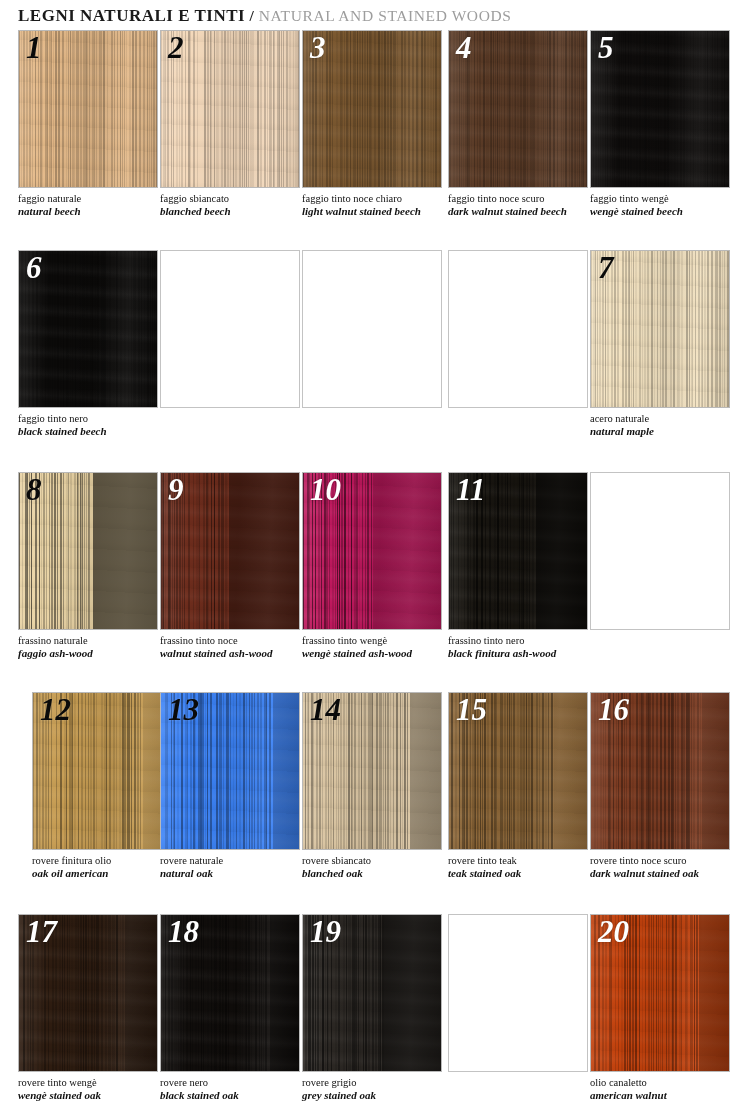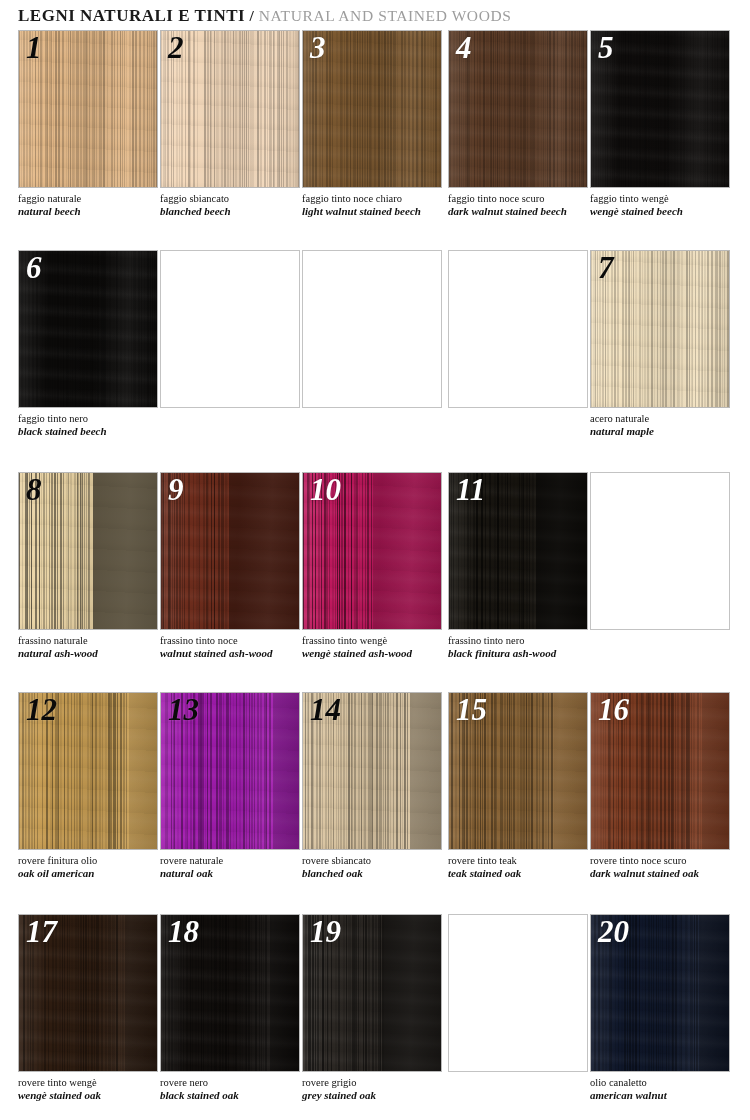--- a/index.html
+++ b/index.html
@@ -210,21 +210,21 @@
         </div>
       </div>
       <div class="row" style="top: 0px; height: 220px;">
         <div class="cell" style="left: 18px;">
           <div class="swatch" style="background: rgb(232, 210, 163);">
             <div class="grain" style="background-image: linear-gradient(90deg, transparent 0px, transparent 0.43px, rgba(0, 0, 0, 0.553) 0.43px, rgba(0, 0, 0, 0.553) 0.96px, transparent 0.96px, transparent 2.51px, rgba(0, 0, 0, 0.12) 2.51px, rgba(0, 0, 0, 0.12) 4.4px, transparent 4.4px, transparent 5.86px, rgba(0, 0, 0, 0.46) 5.86px, rgba(0, 0, 0, 0.46) 7.64px, transparent 7.64px, transparent 8.42px, rgba(0, 0, 0, 0.5) 8.42px, rgba(0, 0, 0, 0.5) 9.37px, transparent 9.37px, transparent 10.11px, rgba(0, 0, 0, 0.294) 10.11px, rgba(0, 0, 0, 0.294) 11.02px, transparent 11.02px, transparent 11.9px, rgba(0, 0, 0, 0.576) 11.9px, rgba(0, 0, 0, 0.576) 12.98px, transparent 12.98px, transparent 13.6px, rgba(0, 0, 0, 0.44) 13.6px, rgba(0, 0, 0, 0.44) 14.36px, transparent 14.36px, transparent 16.13px, rgba(0, 0, 0, 0.46) 16.13px, rgba(0, 0, 0, 0.46) 18.3px, transparent 18.3px, transparent 19.66px, rgba(0, 0, 0, 0.557) 19.66px, rgba(0, 0, 0, 0.557) 21.34px, transparent 21.34px, transparent 22.06px, rgba(0, 0, 0, 0.114) 22.06px, rgba(0, 0, 0, 0.114) 22.94px, transparent 22.94px, transparent 24.16px, rgba(0, 0, 0, 0.267) 24.16px, rgba(0, 0, 0, 0.267) 25.66px, transparent 25.66px, transparent 26.91px, rgba(0, 0, 0, 0.22) 26.91px, rgba(0, 0, 0, 0.22) 28.43px, transparent 28.43px, transparent 29.6px, rgba(0, 0, 0, 0.325) 29.6px, rgba(0, 0, 0, 0.325) 31.02px, transparent 31.02px, transparent 32.27px, rgba(0, 0, 0, 0.357) 32.27px, rgba(0, 0, 0, 0.357) 33.81px, transparent 33.81px, transparent 35.18px, rgba(0, 0, 0, 0.467) 35.18px, rgba(0, 0, 0, 0.467) 36.86px, transparent 36.86px, transparent 37.87px, rgba(0, 0, 0, 0.408) 37.87px, rgba(0, 0, 0, 0.408) 39.11px, transparent 39.11px, transparent 40.81px, rgba(0, 0, 0, 0.42) 40.81px, rgba(0, 0, 0, 0.42) 42.87px, transparent 42.87px, transparent 43.94px, rgba(0, 0, 0, 0.325) 43.94px, rgba(0, 0, 0, 0.325) 45.23px, transparent 45.23px, transparent 46.96px, rgba(0, 0, 0, 0.075) 46.96px, rgba(0, 0, 0, 0.075) 49.06px, transparent 49.06px, transparent 49.36px, rgba(0, 0, 0, 0.267) 49.36px, rgba(0, 0, 0, 0.267) 49.71px, transparent 49.71px, transparent 51.34px, rgba(0, 0, 0, 0.1) 51.34px, rgba(0, 0, 0, 0.1) 53.34px, transparent 53.34px, transparent 54.9px, rgba(0, 0, 0, 0.16) 54.9px, rgba(0, 0, 0, 0.16) 56.8px, transparent 56.8px, transparent 57.09px, rgba(0, 0, 0, 0.29) 57.09px, rgba(0, 0, 0, 0.29) 57.45px, transparent 57.45px, transparent 57.93px, rgba(0, 0, 0, 0.447) 57.93px, rgba(0, 0, 0, 0.447) 58.52px, transparent 58.52px, transparent 59.31px, rgba(0, 0, 0, 0.216) 59.31px, rgba(0, 0, 0, 0.216) 60.29px, transparent 60.29px, transparent 61.01px, rgba(0, 0, 0, 0.494) 61.01px, rgba(0, 0, 0, 0.494) 61.9px, transparent 61.9px, transparent 62.19px, rgba(0, 0, 0, 0.208) 62.19px, rgba(0, 0, 0, 0.208) 62.55px, transparent 62.55px, transparent 63.04px, rgba(0, 0, 0, 0.41) 63.04px, rgba(0, 0, 0, 0.41) 63.63px, transparent 63.63px, transparent 64.75px, rgba(0, 0, 0, 0.275) 64.75px, rgba(0, 0, 0, 0.275) 66.13px, transparent 66.13px, transparent 66.9px, rgba(0, 0, 0, 0.2) 66.9px, rgba(0, 0, 0, 0.2) 67.84px, transparent 67.84px, transparent 68.72px, rgba(0, 0, 0, 0.345) 68.72px, rgba(0, 0, 0, 0.345) 69.8px, transparent 69.8px, transparent 70.4px, rgba(0, 0, 0, 0.314) 70.4px, rgba(0, 0, 0, 0.314) 71.13px, transparent 71.13px, transparent 71.58px, rgba(0, 0, 0, 0.28) 71.58px, rgba(0, 0, 0, 0.28) 72.14px, transparent 72.14px, transparent 73.75px, rgba(0, 0, 0, 0.576) 73.75px, rgba(0, 0, 0, 0.576) 75.71px), linear-gradient(92deg, rgba(255, 255, 255, 0.1) 0%, rgba(0, 0, 0, 0) 22%, rgba(0, 0, 0, 0.08) 55%, rgba(255, 255, 255, 0.06) 78%, rgba(0, 0, 0, 0.1) 100%), repeating-linear-gradient(3deg, rgba(0, 0, 0, 0.04) 0px, rgba(0, 0, 0, 0) 7px, rgba(255, 255, 255, 0.035) 13px, rgba(0, 0, 0, 0) 21px), linear-gradient(0deg, rgba(0, 0, 0, 0), rgba(0, 0, 0, 0)); background-blend-mode: normal;"></div>
             <div class="num dark">8</div>
           </div>
           <div class="labels">
             <span class="lab-it">frassino naturale</span>
-            <span class="lab-en">natural ash-wood</span>
+            <span class="lab-en">faggio ash-wood</span>
           </div>
         </div>
         <div class="cell" style="left: 160px;">
           <div class="swatch" style="background: rgb(109, 44, 28);">
             <div class="grain" style="background-image: linear-gradient(90deg, transparent 0px, transparent 0.44px, rgba(0, 0, 0, 0.286) 0.44px, rgba(0, 0, 0, 0.286) 0.99px, transparent 0.99px, transparent 1.28px, rgba(0, 0, 0, 0.176) 1.28px, rgba(0, 0, 0, 0.176) 1.64px, transparent 1.64px, transparent 2.31px, rgba(0, 0, 0, 0.416) 2.31px, rgba(0, 0, 0, 0.416) 3.13px, transparent 3.13px, transparent 3.85px, rgba(0, 0, 0, 0.09) 3.85px, rgba(0, 0, 0, 0.09) 4.72px, transparent 4.72px, transparent 6.56px, rgba(0, 0, 0, 0.4) 6.56px, rgba(0, 0, 0, 0.4) 8.79px, transparent 8.79px, transparent 9.16px, rgba(0, 0, 0, 0.282) 9.16px, rgba(0, 0, 0, 0.282) 9.61px, transparent 9.61px, transparent 10px, rgba(0, 0, 0, 0.318) 10px, rgba(0, 0, 0, 0.318) 10.47px, transparent 10.47px, transparent 10.99px, rgba(0, 0, 0, 0.192) 10.99px, rgba(0, 0, 0, 0.192) 11.63px, transparent 11.63px, transparent 12.54px, rgba(0, 0, 0, 0.294) 12.54px, rgba(0, 0, 0, 0.294) 13.64px, transparent 13.64px, transparent 15.33px, rgba(0, 0, 0, 0.282) 15.33px, rgba(0, 0, 0, 0.282) 17.4px, transparent 17.4px, transparent 18.43px, rgba(0, 0, 0, 0.255) 18.43px, rgba(0, 0, 0, 0.255) 19.69px, transparent 19.69px, transparent 20.02px, rgba(0, 0, 0, 0.24) 20.02px, rgba(0, 0, 0, 0.24) 20.42px, transparent 20.42px, transparent 21.1px, rgba(0, 0, 0, 0.22) 21.1px, rgba(0, 0, 0, 0.22) 21.94px, transparent 21.94px, transparent 22.95px, rgba(0, 0, 0, 0.29) 22.95px, rgba(0, 0, 0, 0.29) 24.19px, transparent 24.19px, transparent 24.64px, rgba(0, 0, 0, 0.5) 24.64px, rgba(0, 0, 0, 0.5) 25.19px, transparent 25.19px, transparent 26.83px, rgba(0, 0, 0, 0.227) 26.83px, rgba(0, 0, 0, 0.227) 28.83px, transparent 28.83px, transparent 29.58px, rgba(0, 0, 0, 0.075) 29.58px, rgba(0, 0, 0, 0.075) 30.49px, transparent 30.49px, transparent 31.8px, rgba(0, 0, 0, 0.153) 31.8px, rgba(0, 0, 0, 0.153) 33.4px, transparent 33.4px, transparent 35.26px, rgba(0, 0, 0, 0.082) 35.26px, rgba(0, 0, 0, 0.082) 37.54px, transparent 37.54px, transparent 38.23px, rgba(0, 0, 0, 0.23) 38.23px, rgba(0, 0, 0, 0.23) 39.07px, transparent 39.07px, transparent 39.66px, rgba(0, 0, 0, 0.075) 39.66px, rgba(0, 0, 0, 0.075) 40.38px, transparent 40.38px, transparent 42px, rgba(0, 0, 0, 0.173) 42px, rgba(0, 0, 0, 0.173) 43.98px, transparent 43.98px, transparent 45.14px, rgba(0, 0, 0, 0.298) 45.14px, rgba(0, 0, 0, 0.298) 46.55px, transparent 46.55px, transparent 47.21px, rgba(0, 0, 0, 0.094) 47.21px, rgba(0, 0, 0, 0.094) 48.01px, transparent 48.01px, transparent 49.51px, rgba(0, 0, 0, 0.42) 49.51px, rgba(0, 0, 0, 0.42) 51.35px, transparent 51.35px, transparent 51.86px, rgba(0, 0, 0, 0.357) 51.86px, rgba(0, 0, 0, 0.357) 52.48px, transparent 52.48px, transparent 53.27px, rgba(0, 0, 0, 0.525) 53.27px, rgba(0, 0, 0, 0.525) 54.23px, transparent 54.23px, transparent 54.72px, rgba(0, 0, 0, 0.235) 54.72px, rgba(0, 0, 0, 0.235) 55.32px, transparent 55.32px, transparent 56.97px, rgba(0, 0, 0, 0.282) 56.97px, rgba(0, 0, 0, 0.282) 59px, transparent 59px, transparent 60.25px, rgba(0, 0, 0, 0.294) 60.25px, rgba(0, 0, 0, 0.294) 61.77px, transparent 61.77px, transparent 62.41px, rgba(0, 0, 0, 0.3) 62.41px, rgba(0, 0, 0, 0.3) 63.18px, transparent 63.18px, transparent 64.45px, rgba(0, 0, 0, 0.145) 64.45px, rgba(0, 0, 0, 0.145) 66.01px, transparent 66.01px, transparent 66.38px, rgba(0, 0, 0, 0.067) 66.38px, rgba(0, 0, 0, 0.067) 66.84px, transparent 66.84px, transparent 68.48px, rgba(0, 0, 0, 0.384) 68.48px, rgba(0, 0, 0, 0.384) 70.49px), linear-gradient(92deg, rgba(255, 255, 255, 0.1) 0%, rgba(0, 0, 0, 0) 22%, rgba(0, 0, 0, 0.08) 55%, rgba(255, 255, 255, 0.06) 78%, rgba(0, 0, 0, 0.1) 100%), repeating-linear-gradient(3deg, rgba(0, 0, 0, 0.04) 0px, rgba(0, 0, 0, 0) 7px, rgba(255, 255, 255, 0.035) 13px, rgba(0, 0, 0, 0) 21px), linear-gradient(0deg, rgba(0, 0, 0, 0), rgba(0, 0, 0, 0)); background-blend-mode: normal;"></div>
             <div class="num light">9</div>
           </div>
           <div class="labels">
             <span class="lab-it">frassino tinto noce</span>
             <span class="lab-en">walnut stained ash-wood</span>
@@ -248,32 +248,32 @@
           <div class="labels">
             <span class="lab-it">frassino tinto nero</span>
             <span class="lab-en">black finitura ash-wood</span>
           </div>
         </div>
         <div class="cell hidden-labels" style="left: 590px;">
           <div class="swatch empty"></div>
         </div>
       </div>
       <div class="row" style="top: 0px; height: 222px;">
-        <div class="cell" style="left: 18px;">
+        <div class="cell" style="left: 32px;">
           <div class="swatch" style="background: rgb(198, 156, 82);">
             <div class="grain" style="background-image: linear-gradient(90deg, transparent 0px, transparent 0.49px, rgba(0, 0, 0, 0.216) 0.49px, rgba(0, 0, 0, 0.216) 1.1px, transparent 1.1px, transparent 2.86px, rgba(0, 0, 0, 0.27) 2.86px, rgba(0, 0, 0, 0.27) 5.01px, transparent 5.01px, transparent 5.77px, rgba(0, 0, 0, 0.176) 5.77px, rgba(0, 0, 0, 0.176) 6.7px, transparent 6.7px, transparent 7.17px, rgba(0, 0, 0, 0.08) 7.17px, rgba(0, 0, 0, 0.08) 7.75px, transparent 7.75px, transparent 9.08px, rgba(0, 0, 0, 0.196) 9.08px, rgba(0, 0, 0, 0.196) 10.71px, transparent 10.71px, transparent 12.25px, rgba(0, 0, 0, 0.157) 12.25px, rgba(0, 0, 0, 0.157) 14.14px, transparent 14.14px, transparent 15.19px, rgba(0, 0, 0, 0.255) 15.19px, rgba(0, 0, 0, 0.255) 16.48px, transparent 16.48px, transparent 16.89px, rgba(0, 0, 0, 0.165) 16.89px, rgba(0, 0, 0, 0.165) 17.39px, transparent 17.39px, transparent 18.05px, rgba(0, 0, 0, 0.235) 18.05px, rgba(0, 0, 0, 0.235) 18.86px, transparent 18.86px, transparent 19.56px, rgba(0, 0, 0, 0.27) 19.56px, rgba(0, 0, 0, 0.27) 20.42px, transparent 20.42px, transparent 20.7px, rgba(0, 0, 0, 0.15) 20.7px, rgba(0, 0, 0, 0.15) 21.04px, transparent 21.04px, transparent 22.53px, rgba(0, 0, 0, 0.22) 22.53px, rgba(0, 0, 0, 0.22) 24.36px, transparent 24.36px, transparent 24.75px, rgba(0, 0, 0, 0.24) 24.75px, rgba(0, 0, 0, 0.24) 25.23px, transparent 25.23px, transparent 26.89px, rgba(0, 0, 0, 0.376) 26.89px, rgba(0, 0, 0, 0.376) 28.92px, transparent 28.92px, transparent 30.54px, rgba(0, 0, 0, 0.08) 30.54px, rgba(0, 0, 0, 0.08) 32.53px, transparent 32.53px, transparent 33.41px, rgba(0, 0, 0, 0.392) 33.41px, rgba(0, 0, 0, 0.392) 34.49px, transparent 34.49px, transparent 36.32px, rgba(0, 0, 0, 0.235) 36.32px, rgba(0, 0, 0, 0.235) 38.55px, transparent 38.55px, transparent 39.22px, rgba(0, 0, 0, 0.37) 39.22px, rgba(0, 0, 0, 0.37) 40.04px, transparent 40.04px, transparent 40.86px, rgba(0, 0, 0, 0.09) 40.86px, rgba(0, 0, 0, 0.09) 41.86px, transparent 41.86px, transparent 42.5px, rgba(0, 0, 0, 0.08) 42.5px, rgba(0, 0, 0, 0.08) 43.29px, transparent 43.29px, transparent 44.57px, rgba(0, 0, 0, 0.34) 44.57px, rgba(0, 0, 0, 0.34) 46.14px, transparent 46.14px, transparent 48.02px, rgba(0, 0, 0, 0.17) 48.02px, rgba(0, 0, 0, 0.17) 50.31px, transparent 50.31px, transparent 51.68px, rgba(0, 0, 0, 0.227) 51.68px, rgba(0, 0, 0, 0.227) 53.36px, transparent 53.36px, transparent 54.71px, rgba(0, 0, 0, 0.23) 54.71px, rgba(0, 0, 0, 0.23) 56.36px, transparent 56.36px, transparent 57.46px, rgba(0, 0, 0, 0.11) 57.46px, rgba(0, 0, 0, 0.11) 58.81px, transparent 58.81px, transparent 60.06px, rgba(0, 0, 0, 0.235) 60.06px, rgba(0, 0, 0, 0.235) 61.59px, transparent 61.59px, transparent 62.74px, rgba(0, 0, 0, 0.12) 62.74px, rgba(0, 0, 0, 0.12) 64.15px, transparent 64.15px, transparent 64.65px, rgba(0, 0, 0, 0.07) 64.65px, rgba(0, 0, 0, 0.07) 65.26px, transparent 65.26px, transparent 65.8px, rgba(0, 0, 0, 0.21) 65.8px, rgba(0, 0, 0, 0.21) 66.46px, transparent 66.46px, transparent 68.01px, rgba(0, 0, 0, 0.098) 68.01px, rgba(0, 0, 0, 0.098) 69.9px, transparent 69.9px, transparent 71.16px, rgba(0, 0, 0, 0.1) 71.16px, rgba(0, 0, 0, 0.1) 72.69px, transparent 72.69px, transparent 73.43px, rgba(0, 0, 0, 0.38) 73.43px, rgba(0, 0, 0, 0.38) 74.33px, transparent 74.33px, transparent 75.99px, rgba(0, 0, 0, 0.22) 75.99px, rgba(0, 0, 0, 0.22) 78.03px, transparent 78.03px, transparent 79.82px, rgba(0, 0, 0, 0.118) 79.82px, rgba(0, 0, 0, 0.118) 82.02px, transparent 82.02px, transparent 83.09px, rgba(0, 0, 0, 0.13) 83.09px, rgba(0, 0, 0, 0.13) 84.39px, transparent 84.39px, transparent 86.2px, rgba(0, 0, 0, 0.08) 86.2px, rgba(0, 0, 0, 0.08) 88.4px, transparent 88.4px, transparent 89.44px, rgba(0, 0, 0, 0.376) 89.44px, rgba(0, 0, 0, 0.376) 90.7px, transparent 90.7px, transparent 91.2px, rgba(0, 0, 0, 0.28) 91.2px, rgba(0, 0, 0, 0.28) 91.81px, transparent 91.81px, transparent 92.2px, rgba(0, 0, 0, 0.275) 92.2px, rgba(0, 0, 0, 0.275) 92.67px, transparent 92.67px, transparent 94.45px, rgba(0, 0, 0, 0.37) 94.45px, rgba(0, 0, 0, 0.37) 96.64px, transparent 96.64px, transparent 97.02px, rgba(0, 0, 0, 0.333) 97.02px, rgba(0, 0, 0, 0.333) 97.48px, transparent 97.48px, transparent 98.27px, rgba(0, 0, 0, 0.36) 98.27px, rgba(0, 0, 0, 0.36) 99.23px, transparent 99.23px, transparent 100.72px, rgba(0, 0, 0, 0.35) 100.72px, rgba(0, 0, 0, 0.35) 102.54px, transparent 102.54px, transparent 104.05px, rgba(0, 0, 0, 0.204) 104.05px, rgba(0, 0, 0, 0.204) 105.88px, transparent 105.88px, transparent 106.89px, rgba(0, 0, 0, 0.243) 106.89px, rgba(0, 0, 0, 0.243) 108.13px, transparent 108.13px, transparent 109.9px, rgba(0, 0, 0, 0.12) 109.9px, rgba(0, 0, 0, 0.12) 112.07px), linear-gradient(92deg, rgba(255, 255, 255, 0.1) 0%, rgba(0, 0, 0, 0) 22%, rgba(0, 0, 0, 0.08) 55%, rgba(255, 255, 255, 0.06) 78%, rgba(0, 0, 0, 0.1) 100%), repeating-linear-gradient(3deg, rgba(0, 0, 0, 0.04) 0px, rgba(0, 0, 0, 0) 7px, rgba(255, 255, 255, 0.035) 13px, rgba(0, 0, 0, 0) 21px), linear-gradient(0deg, rgba(0, 0, 0, 0), rgba(0, 0, 0, 0)); background-blend-mode: normal;"></div>
             <div class="num dark">12</div>
           </div>
           <div class="labels">
             <span class="lab-it">rovere finitura olio</span>
             <span class="lab-en">oak oil american</span>
           </div>
         </div>
         <div class="cell" style="left: 160px;">
-          <div class="swatch" style="background: #a21caf;">
+          <div class="swatch" style="background: #3b82f6;">
             <div class="grain" style="background-image: linear-gradient(90deg, transparent 0px, transparent 0.51px, rgba(0, 0, 0, 0.392) 0.51px, rgba(0, 0, 0, 0.392) 1.12px, transparent 1.12px, transparent 1.63px, rgba(0, 0, 0, 0.306) 1.63px, rgba(0, 0, 0, 0.306) 2.25px, transparent 2.25px, transparent 3.84px, rgba(0, 0, 0, 0.15) 3.84px, rgba(0, 0, 0, 0.15) 5.79px, transparent 5.79px, transparent 6.2px, rgba(0, 0, 0, 0.165) 6.2px, rgba(0, 0, 0, 0.165) 6.71px, transparent 6.71px, transparent 7.51px, rgba(0, 0, 0, 0.263) 7.51px, rgba(0, 0, 0, 0.263) 8.49px, transparent 8.49px, transparent 9.51px, rgba(0, 0, 0, 0.318) 9.51px, rgba(0, 0, 0, 0.318) 10.77px, transparent 10.77px, transparent 11.59px, rgba(0, 0, 0, 0.18) 11.59px, rgba(0, 0, 0, 0.18) 12.58px, transparent 12.58px, transparent 13.37px, rgba(0, 0, 0, 0.34) 13.37px, rgba(0, 0, 0, 0.34) 14.32px, transparent 14.32px, transparent 16.14px, rgba(0, 0, 0, 0.07) 16.14px, rgba(0, 0, 0, 0.07) 18.36px, transparent 18.36px, transparent 20.03px, rgba(0, 0, 0, 0.376) 20.03px, rgba(0, 0, 0, 0.376) 22.07px, transparent 22.07px, transparent 23.78px, rgba(0, 0, 0, 0.14) 23.78px, rgba(0, 0, 0, 0.14) 25.87px, transparent 25.87px, transparent 26.44px, rgba(0, 0, 0, 0.23) 26.44px, rgba(0, 0, 0, 0.23) 27.14px, transparent 27.14px, transparent 28.68px, rgba(0, 0, 0, 0.173) 28.68px, rgba(0, 0, 0, 0.173) 30.55px, transparent 30.55px, transparent 31.97px, rgba(0, 0, 0, 0.337) 31.97px, rgba(0, 0, 0, 0.337) 33.7px, transparent 33.7px, transparent 34.4px, rgba(0, 0, 0, 0.1) 34.4px, rgba(0, 0, 0, 0.1) 35.27px, transparent 35.27px, transparent 36.77px, rgba(0, 0, 0, 0.28) 36.77px, rgba(0, 0, 0, 0.28) 38.61px, transparent 38.61px, transparent 39.49px, rgba(0, 0, 0, 0.365) 39.49px, rgba(0, 0, 0, 0.365) 40.56px, transparent 40.56px, transparent 41.48px, rgba(0, 0, 0, 0.263) 41.48px, rgba(0, 0, 0, 0.263) 42.61px, transparent 42.61px, transparent 43.56px, rgba(0, 0, 0, 0.094) 43.56px, rgba(0, 0, 0, 0.094) 44.73px, transparent 44.73px, transparent 45.77px, rgba(0, 0, 0, 0.396) 45.77px, rgba(0, 0, 0, 0.396) 47.04px, transparent 47.04px, transparent 48.91px, rgba(0, 0, 0, 0.325) 48.91px, rgba(0, 0, 0, 0.325) 51.18px, transparent 51.18px, transparent 51.5px, rgba(0, 0, 0, 0.18) 51.5px, rgba(0, 0, 0, 0.18) 51.89px, transparent 51.89px, transparent 52.51px, rgba(0, 0, 0, 0.23) 52.51px, rgba(0, 0, 0, 0.23) 53.26px, transparent 53.26px, transparent 54.79px, rgba(0, 0, 0, 0.353) 54.79px, rgba(0, 0, 0, 0.353) 56.65px, transparent 56.65px, transparent 58.46px, rgba(0, 0, 0, 0.24) 58.46px, rgba(0, 0, 0, 0.24) 60.67px, transparent 60.67px, transparent 61.71px, rgba(0, 0, 0, 0.145) 61.71px, rgba(0, 0, 0, 0.145) 62.97px, transparent 62.97px, transparent 64.62px, rgba(0, 0, 0, 0.32) 64.62px, rgba(0, 0, 0, 0.32) 66.63px, transparent 66.63px, transparent 67.13px, rgba(0, 0, 0, 0.298) 67.13px, rgba(0, 0, 0, 0.298) 67.75px, transparent 67.75px, transparent 68.81px, rgba(0, 0, 0, 0.216) 68.81px, rgba(0, 0, 0, 0.216) 70.12px, transparent 70.12px, transparent 70.53px, rgba(0, 0, 0, 0.157) 70.53px, rgba(0, 0, 0, 0.157) 71.03px, transparent 71.03px, transparent 72.04px, rgba(0, 0, 0, 0.07) 72.04px, rgba(0, 0, 0, 0.07) 73.27px, transparent 73.27px, transparent 74.68px, rgba(0, 0, 0, 0.275) 74.68px, rgba(0, 0, 0, 0.275) 76.41px, transparent 76.41px, transparent 77.99px, rgba(0, 0, 0, 0.09) 77.99px, rgba(0, 0, 0, 0.09) 79.92px, transparent 79.92px, transparent 81.76px, rgba(0, 0, 0, 0.337) 81.76px, rgba(0, 0, 0, 0.337) 84px, transparent 84px, transparent 85.01px, rgba(0, 0, 0, 0.15) 85.01px, rgba(0, 0, 0, 0.15) 86.25px, transparent 86.25px, transparent 86.74px, rgba(0, 0, 0, 0.184) 86.74px, rgba(0, 0, 0, 0.184) 87.35px, transparent 87.35px, transparent 87.91px, rgba(0, 0, 0, 0.31) 87.91px, rgba(0, 0, 0, 0.31) 88.6px, transparent 88.6px, transparent 90.01px, rgba(0, 0, 0, 0.196) 90.01px, rgba(0, 0, 0, 0.196) 91.74px, transparent 91.74px, transparent 92.67px, rgba(0, 0, 0, 0.25) 92.67px, rgba(0, 0, 0, 0.25) 93.81px, transparent 93.81px, transparent 95.59px, rgba(0, 0, 0, 0.196) 95.59px, rgba(0, 0, 0, 0.196) 97.77px, transparent 97.77px, transparent 99.41px, rgba(0, 0, 0, 0.157) 99.41px, rgba(0, 0, 0, 0.157) 101.42px, transparent 101.42px, transparent 103.02px, rgba(0, 0, 0, 0.23) 103.02px, rgba(0, 0, 0, 0.23) 104.97px, transparent 104.97px, transparent 105.3px, rgba(0, 0, 0, 0.373) 105.3px, rgba(0, 0, 0, 0.373) 105.69px, transparent 105.69px, transparent 106.04px, rgba(0, 0, 0, 0.114) 106.04px, rgba(0, 0, 0, 0.114) 106.47px, transparent 106.47px, transparent 108.25px, rgba(0, 0, 0, 0.286) 108.25px, rgba(0, 0, 0, 0.286) 110.41px, transparent 110.41px, transparent 111.92px, rgba(0, 0, 0, 0.216) 111.92px, rgba(0, 0, 0, 0.216) 113.75px), linear-gradient(92deg, rgba(255, 255, 255, 0.1) 0%, rgba(0, 0, 0, 0) 22%, rgba(0, 0, 0, 0.08) 55%, rgba(255, 255, 255, 0.06) 78%, rgba(0, 0, 0, 0.1) 100%), repeating-linear-gradient(3deg, rgba(0, 0, 0, 0.04) 0px, rgba(0, 0, 0, 0) 7px, rgba(255, 255, 255, 0.035) 13px, rgba(0, 0, 0, 0) 21px), linear-gradient(0deg, rgba(0, 0, 0, 0), rgba(0, 0, 0, 0)); background-blend-mode: normal;"></div>
             <div class="num dark">13</div>
           </div>
           <div class="labels">
             <span class="lab-it">rovere naturale</span>
             <span class="lab-en">natural oak</span>
           </div>
         </div>
         <div class="cell" style="left: 302px;">
           <div class="swatch" style="background: rgb(217, 196, 161);">
@@ -334,21 +334,21 @@
           </div>
           <div class="labels">
             <span class="lab-it">rovere grigio</span>
             <span class="lab-en">grey stained oak</span>
           </div>
         </div>
         <div class="cell hidden-labels" style="left: 448px;">
           <div class="swatch empty"></div>
         </div>
         <div class="cell" style="left: 590px;">
-          <div class="swatch" style="background: #0f172a;">
+          <div class="swatch" style="background: #c2410c;">
             <div class="grain" style="background-image: linear-gradient(90deg, transparent 0px, transparent 0.6px, rgba(0, 0, 0, 0.082) 0.6px, rgba(0, 0, 0, 0.082) 1.34px, transparent 1.34px, transparent 3.17px, rgba(0, 0, 0, 0.24) 3.17px, rgba(0, 0, 0, 0.24) 5.39px, transparent 5.39px, transparent 7.16px, rgba(0, 0, 0, 0.28) 7.16px, rgba(0, 0, 0, 0.28) 9.32px, transparent 9.32px, transparent 10.87px, rgba(0, 0, 0, 0.165) 10.87px, rgba(0, 0, 0, 0.165) 12.76px, transparent 12.76px, transparent 14.18px, rgba(0, 0, 0, 0.114) 14.18px, rgba(0, 0, 0, 0.114) 15.91px, transparent 15.91px, transparent 17.67px, rgba(0, 0, 0, 0.235) 17.67px, rgba(0, 0, 0, 0.235) 19.83px, transparent 19.83px, transparent 20.36px, rgba(0, 0, 0, 0.25) 20.36px, rgba(0, 0, 0, 0.25) 21.01px, transparent 21.01px, transparent 21.56px, rgba(0, 0, 0, 0.39) 21.56px, rgba(0, 0, 0, 0.39) 22.23px, transparent 22.23px, transparent 23.57px, rgba(0, 0, 0, 0.13) 23.57px, rgba(0, 0, 0, 0.13) 25.2px, transparent 25.2px, transparent 26.51px, rgba(0, 0, 0, 0.184) 26.51px, rgba(0, 0, 0, 0.184) 28.11px, transparent 28.11px, transparent 29.93px, rgba(0, 0, 0, 0.08) 29.93px, rgba(0, 0, 0, 0.08) 32.16px, transparent 32.16px, transparent 33.45px, rgba(0, 0, 0, 0.333) 33.45px, rgba(0, 0, 0, 0.333) 35.02px, transparent 35.02px, transparent 35.97px, rgba(0, 0, 0, 0.337) 35.97px, rgba(0, 0, 0, 0.337) 37.14px, transparent 37.14px, transparent 38.22px, rgba(0, 0, 0, 0.345) 38.22px, rgba(0, 0, 0, 0.345) 39.55px, transparent 39.55px, transparent 40.99px, rgba(0, 0, 0, 0.275) 40.99px, rgba(0, 0, 0, 0.275) 42.74px, transparent 42.74px, transparent 44.36px, rgba(0, 0, 0, 0.392) 44.36px, rgba(0, 0, 0, 0.392) 46.33px, transparent 46.33px, transparent 47.75px, rgba(0, 0, 0, 0.357) 47.75px, rgba(0, 0, 0, 0.357) 49.48px, transparent 49.48px, transparent 50.75px, rgba(0, 0, 0, 0.082) 50.75px, rgba(0, 0, 0, 0.082) 52.3px, transparent 52.3px, transparent 52.78px, rgba(0, 0, 0, 0.133) 52.78px, rgba(0, 0, 0, 0.133) 53.36px, transparent 53.36px, transparent 54.32px, rgba(0, 0, 0, 0.224) 54.32px, rgba(0, 0, 0, 0.224) 55.48px, transparent 55.48px, transparent 57.11px, rgba(0, 0, 0, 0.196) 57.11px, rgba(0, 0, 0, 0.196) 59.1px, transparent 59.1px, transparent 59.93px, rgba(0, 0, 0, 0.26) 59.93px, rgba(0, 0, 0, 0.26) 60.94px, transparent 60.94px, transparent 62px, rgba(0, 0, 0, 0.27) 62px, rgba(0, 0, 0, 0.27) 63.28px, transparent 63.28px, transparent 64.57px, rgba(0, 0, 0, 0.31) 64.57px, rgba(0, 0, 0, 0.31) 66.15px, transparent 66.15px, transparent 67.15px, rgba(0, 0, 0, 0.235) 67.15px, rgba(0, 0, 0, 0.235) 68.38px, transparent 68.38px, transparent 69.29px, rgba(0, 0, 0, 0.13) 69.29px, rgba(0, 0, 0, 0.13) 70.41px, transparent 70.41px, transparent 71.15px, rgba(0, 0, 0, 0.21) 71.15px, rgba(0, 0, 0, 0.21) 72.06px, transparent 72.06px, transparent 72.59px, rgba(0, 0, 0, 0.1) 72.59px, rgba(0, 0, 0, 0.1) 73.23px, transparent 73.23px, transparent 73.69px, rgba(0, 0, 0, 0.243) 73.69px, rgba(0, 0, 0, 0.243) 74.24px, transparent 74.24px, transparent 75.25px, rgba(0, 0, 0, 0.282) 75.25px, rgba(0, 0, 0, 0.282) 76.49px, transparent 76.49px, transparent 77.12px, rgba(0, 0, 0, 0.192) 77.12px, rgba(0, 0, 0, 0.192) 77.89px, transparent 77.89px, transparent 78.23px, rgba(0, 0, 0, 0.125) 78.23px, rgba(0, 0, 0, 0.125) 78.64px, transparent 78.64px, transparent 79.57px, rgba(0, 0, 0, 0.063) 79.57px, rgba(0, 0, 0, 0.063) 80.7px, transparent 80.7px, transparent 81.22px, rgba(0, 0, 0, 0.396) 81.22px, rgba(0, 0, 0, 0.396) 81.84px, transparent 81.84px, transparent 82.41px, rgba(0, 0, 0, 0.29) 82.41px, rgba(0, 0, 0, 0.29) 83.11px, transparent 83.11px, transparent 84.46px, rgba(0, 0, 0, 0.337) 84.46px, rgba(0, 0, 0, 0.337) 86.1px, transparent 86.1px, transparent 87.75px, rgba(0, 0, 0, 0.1) 87.75px, rgba(0, 0, 0, 0.1) 89.77px, transparent 89.77px, transparent 90.38px, rgba(0, 0, 0, 0.235) 90.38px, rgba(0, 0, 0, 0.235) 91.13px, transparent 91.13px, transparent 91.57px, rgba(0, 0, 0, 0.067) 91.57px, rgba(0, 0, 0, 0.067) 92.11px, transparent 92.11px, transparent 93.89px, rgba(0, 0, 0, 0.17) 93.89px, rgba(0, 0, 0, 0.17) 96.06px, transparent 96.06px, transparent 96.44px, rgba(0, 0, 0, 0.11) 96.44px, rgba(0, 0, 0, 0.11) 96.9px, transparent 96.9px, transparent 98.54px, rgba(0, 0, 0, 0.22) 98.54px, rgba(0, 0, 0, 0.22) 100.54px, transparent 100.54px, transparent 101.22px, rgba(0, 0, 0, 0.208) 101.22px, rgba(0, 0, 0, 0.208) 102.04px, transparent 102.04px, transparent 102.93px, rgba(0, 0, 0, 0.392) 102.93px, rgba(0, 0, 0, 0.392) 104.02px, transparent 104.02px, transparent 105.41px, rgba(0, 0, 0, 0.318) 105.41px, rgba(0, 0, 0, 0.318) 107.1px, transparent 107.1px, transparent 108.04px, rgba(0, 0, 0, 0.286) 108.04px, rgba(0, 0, 0, 0.286) 109.19px), linear-gradient(92deg, rgba(255, 255, 255, 0.1) 0%, rgba(0, 0, 0, 0) 22%, rgba(0, 0, 0, 0.08) 55%, rgba(255, 255, 255, 0.06) 78%, rgba(0, 0, 0, 0.1) 100%), repeating-linear-gradient(3deg, rgba(0, 0, 0, 0.04) 0px, rgba(0, 0, 0, 0) 7px, rgba(255, 255, 255, 0.035) 13px, rgba(0, 0, 0, 0) 21px), linear-gradient(0deg, rgba(0, 0, 0, 0), rgba(0, 0, 0, 0)); background-blend-mode: normal;"></div>
             <div class="num light">20</div>
           </div>
           <div class="labels">
             <span class="lab-it">olio canaletto</span>
             <span class="lab-en">american walnut</span>
           </div>
         </div>
       </div>
     </div>

